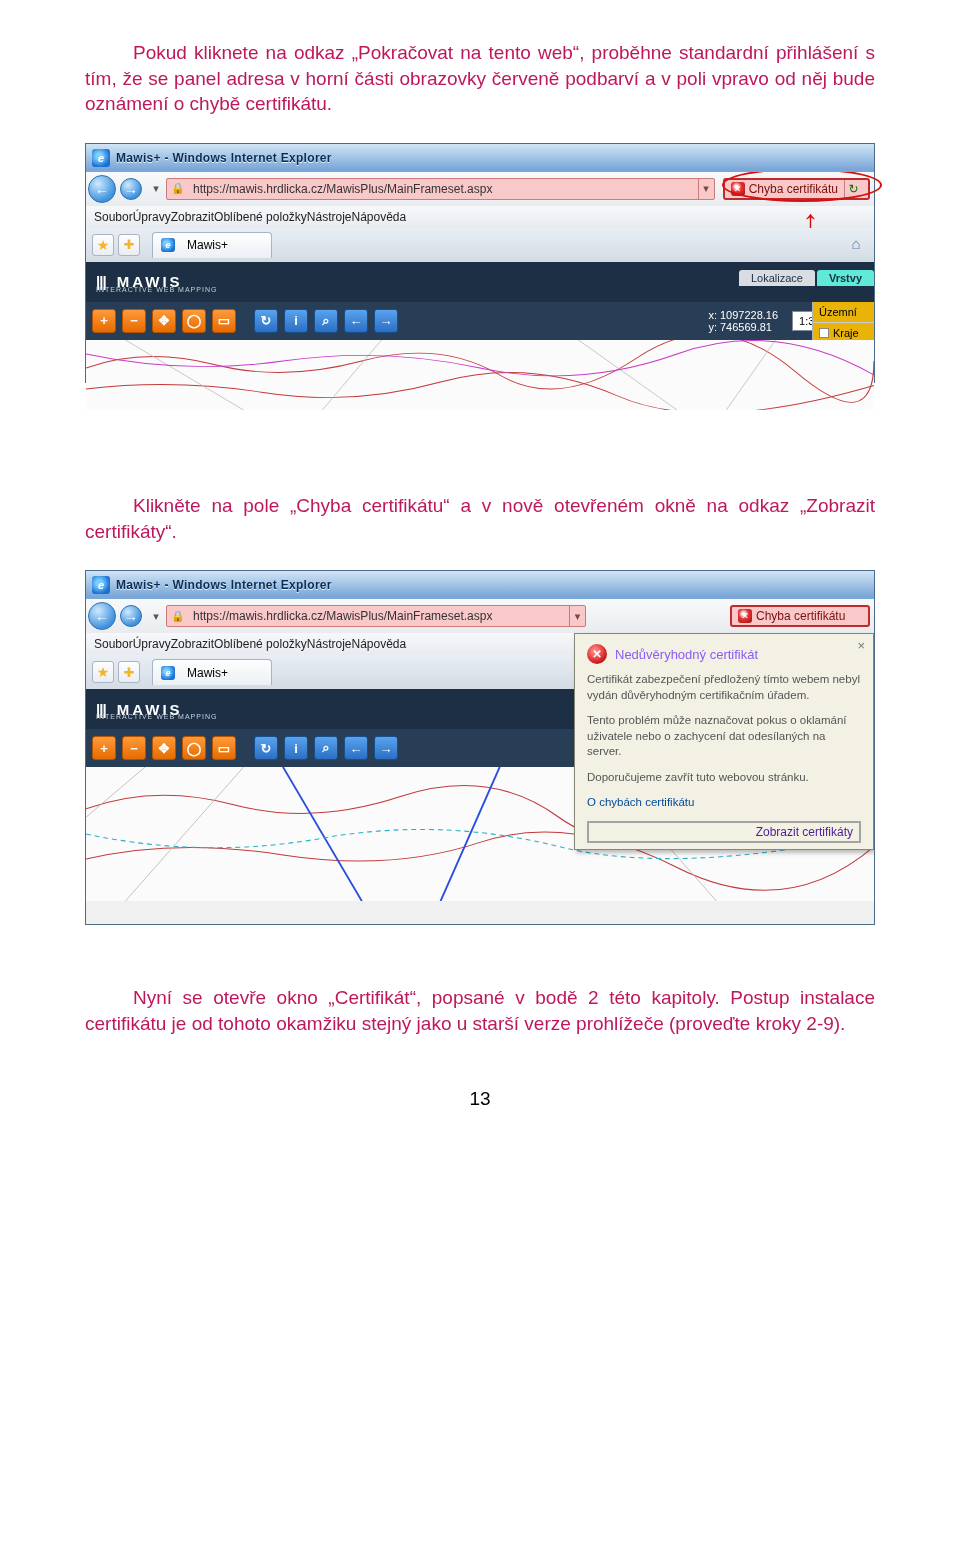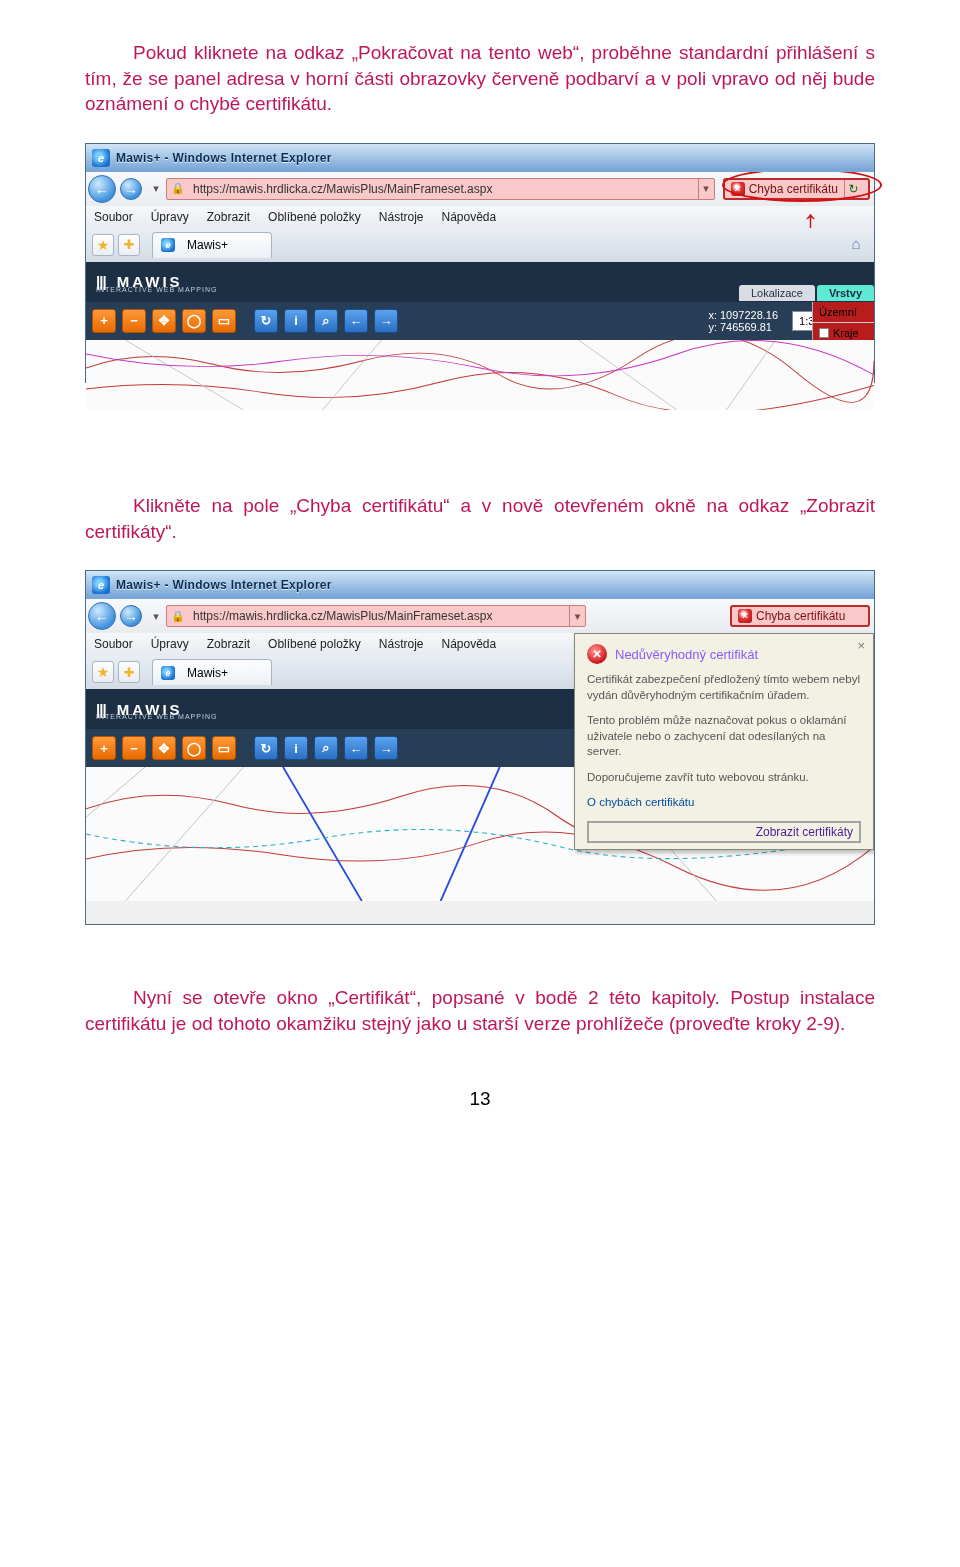--- a/index.html
+++ b/index.html
@@ -104,21 +104,21 @@
   }
   .red-arrow {
     position:absolute; right: 55px; top: 60px;
     color:#d41111; font-size: 34px; line-height: 1;
     pointer-events:none;
   }
 
   
   .menubar {
     height: 22px; background: linear-gradient(#f7f8fa,#e7ebf0);
-    display:flex; align-items:center; gap: 18px; padding: 0 8px;
+    display:flex; align-items:center; gap: 0; padding: 0 8px;
     font-size: 12px;
   }
   .menubar span { color:#222; }
 
   
   .tabrow {
     height: 34px;
     background: linear-gradient(#e9eef4,#d3dbe4);
     display:flex; align-items:center; gap:4px; padding: 0 6px;
     position: relative;
@@ -152,21 +152,21 @@
   .mawis-head {
     height: 40px; background:#1c2f44;
     display:flex; align-items:center;
     padding: 0 10px; color:#fff;
     position:relative;
   }
   .mawis-logo { font-weight: bold; letter-spacing: 3px; font-size: 15px; }
   .mawis-logo .bars { color:#fff; letter-spacing:-1px; margin-right:4px;}
   .mawis-sub { position:absolute; left:10px; top:24px; font-size:7px; letter-spacing:1px; color:#c3d0dd;}
   .mawis-tabs {
-    position:absolute; right: 0; bottom:1px; display:flex; gap:2px;
+    position:absolute; right: 0; bottom:16px; display:flex; gap:2px;
   }
   .mtab {
     font-size:11px; background:#d9dde3; color:#1b2d42;
     padding: 2px 12px; border-radius: 3px 3px 0 0;
   }
   .mtab.active { background:#5eead4; font-weight:bold;}
 
   
   .toolbar {
     height: 38px; background: #283d56; display:flex; align-items:center;
@@ -187,21 +187,21 @@
   .scalebox {
     height:20px; background:#fff; border:1px solid #7f8c99;
     font-size:11px; display:flex; align-items:center;
     padding: 0 18px 0 6px; position:relative; margin-right:4px;
   }
   .scalebox::after{
     content:"▾"; position:absolute; right:4px; top:2px; font-size:10px; color:#555;
   }
   .sidepanel {
     position:absolute; right:0; top:0; width:62px;
-    background:#b91c1c; border-left:1px solid #a9b3bd;
+    background:#eab308; border-left:1px solid #a9b3bd;
     display:flex; flex-direction:column;
   }
   .sidepanel .srow{
     font-size:11px; padding:4px 6px; border-bottom:1px solid #c6cbd1;
     display:flex; align-items:center; gap:4px;
   }
   .sidepanel .srow .sw { width:10px; height:10px; background:#fff; border:1px solid #888; display:inline-block;}
 
   
   .maparea {

